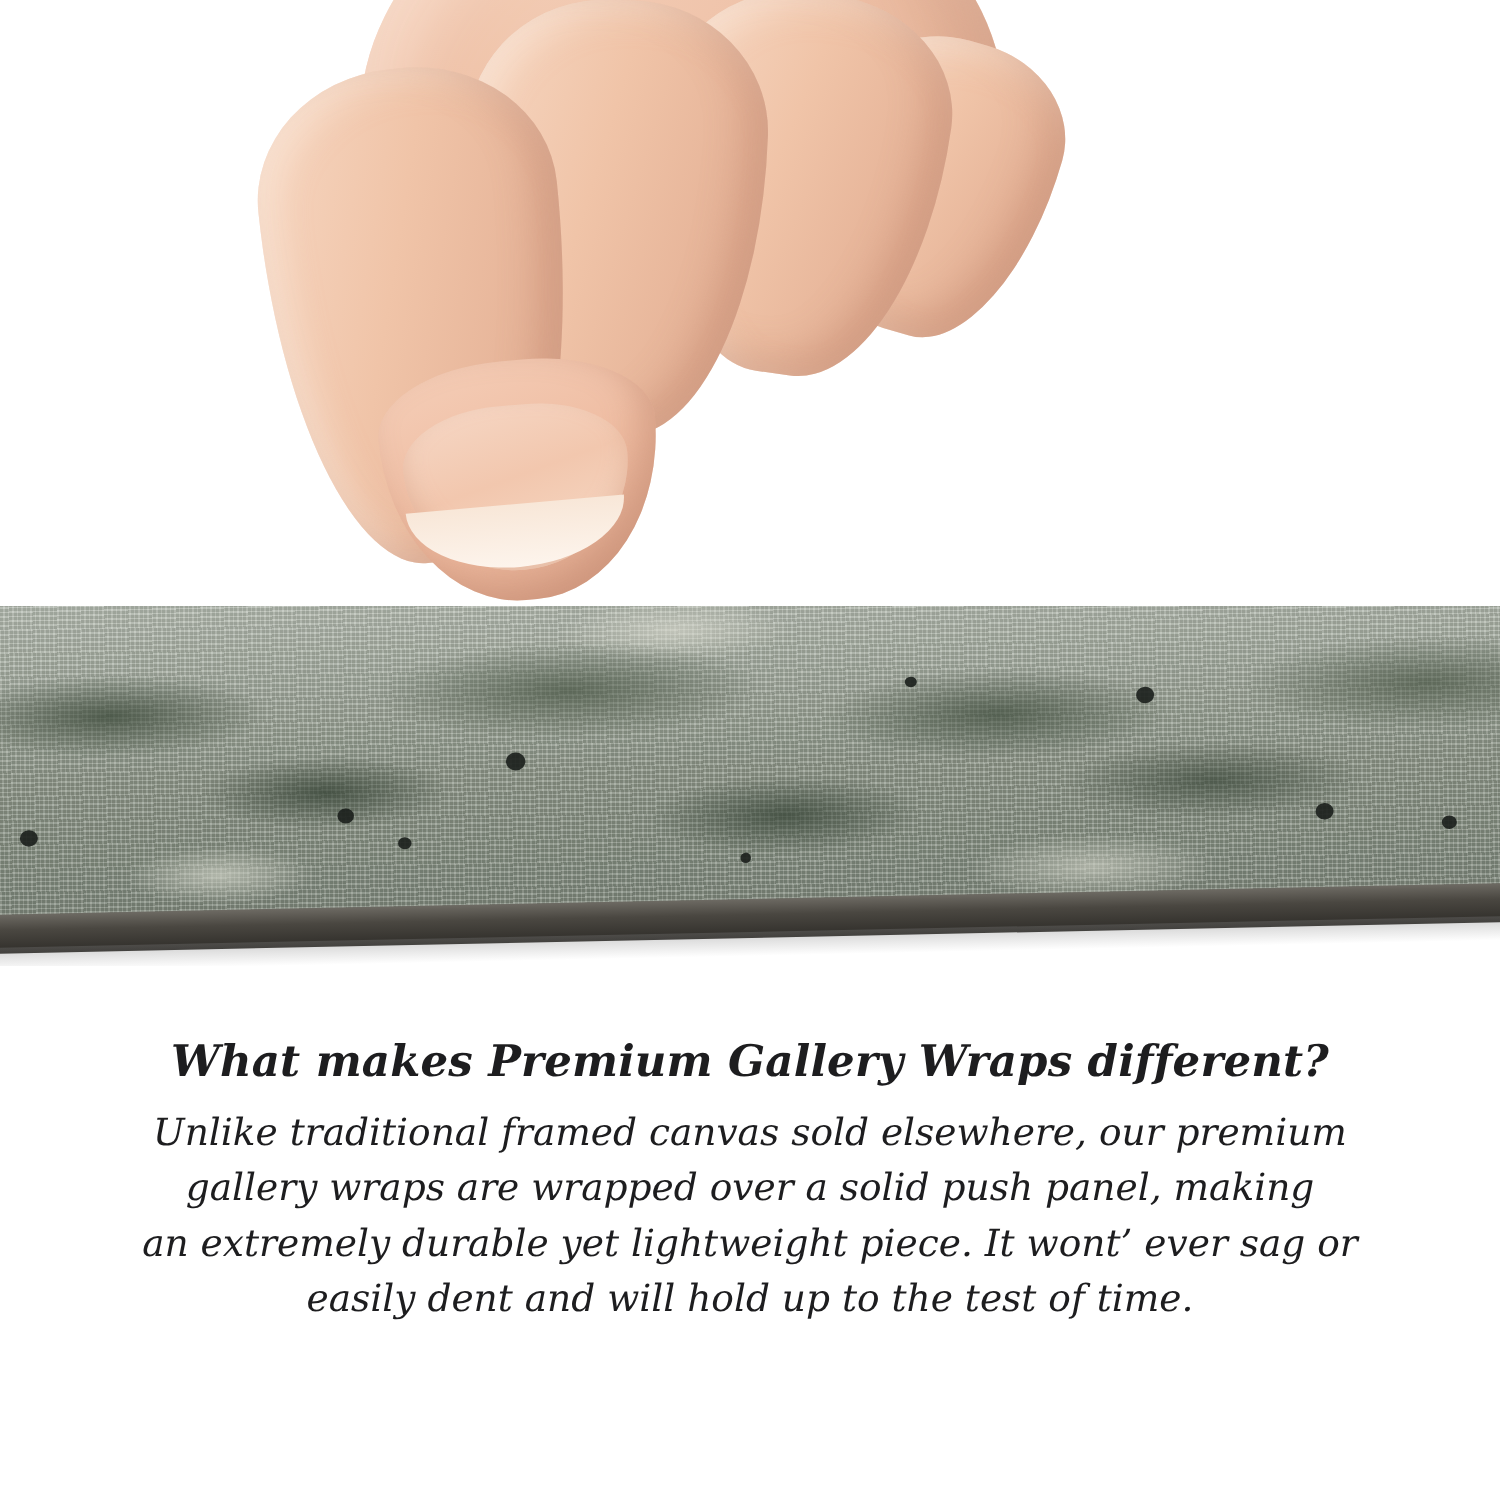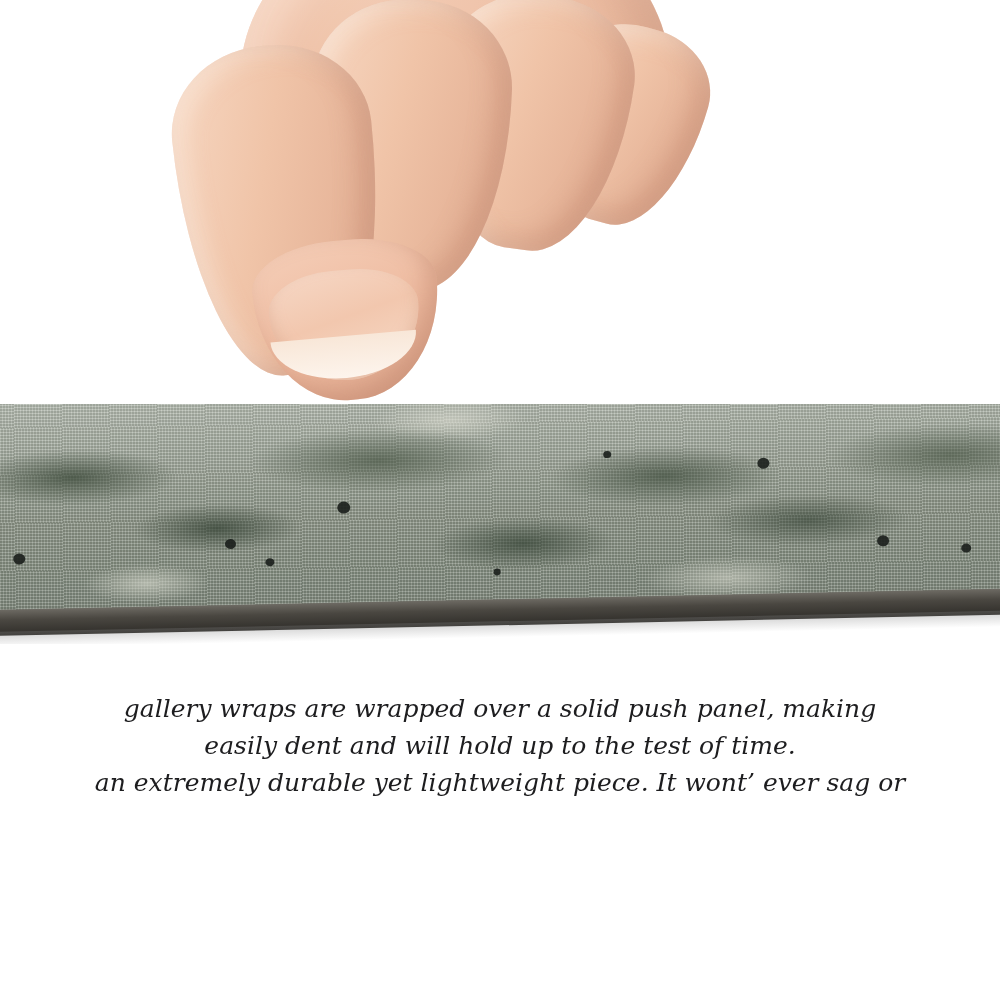--- a/index.html
+++ b/index.html
@@ -273,18 +273,20 @@
         <div class="speck" style="left:612px; top:60px; width:8px; height:7px;"></div>
         <div class="speck" style="left:500px; top:175px; width:7px; height:7px;"></div>
       </div>
       <div class="canvas-edge"></div>
       <div class="canvas-shadow"></div>
     </div>
 
   </div>
 
   <div class="caption">
+    <div class="caption-heading">What makes Premium Gallery Wraps different?</div>
+    <div class="caption-line">Unlike traditional framed canvas sold elsewhere, our premium</div>
     <div class="caption-line">gallery wraps are wrapped over a solid push panel, making</div>
+    <div class="caption-line">an extremely durable yet lightweight piece. It wont’ ever sag or</div>
     <div class="caption-line">easily dent and will hold up to the test of time.</div>
-    <div class="caption-line">an extremely durable yet lightweight piece. It wont’ ever sag or</div>
   </div>
 
 </div>
 
 </body></html>

